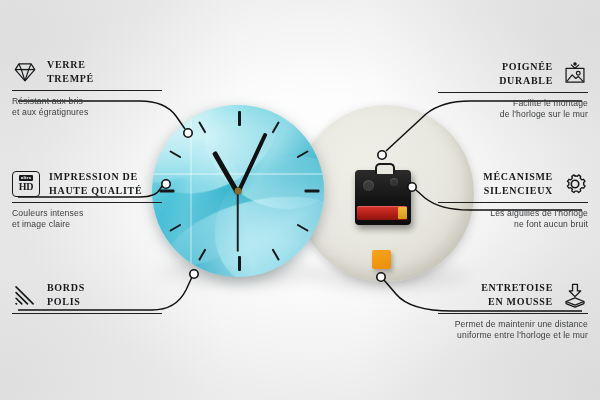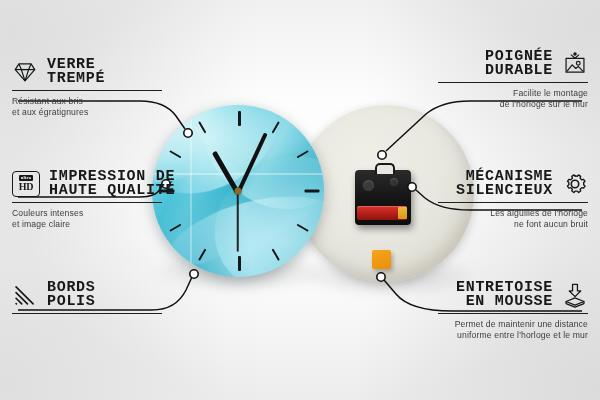--- a/index.html
+++ b/index.html
@@ -112,22 +112,22 @@
   
   #wires{position:absolute;left:0;top:0;width:600px;height:400px;}
 
   
   .feature{position:absolute;width:215px;}
   .feature.left{left:12px;text-align:left;}
   .feature.right{right:12px;text-align:right;}
   .f-head{display:flex;align-items:center;gap:9px;}
   .feature.right .f-head{justify-content:flex-end;}
   .f-title{
-    font-family:Liberation Mono, monospace;
-    font-weight:bold;font-size:15px;line-height:13.5px;
+    font-family:Liberation Serif, serif;
+    font-weight:bold;font-size:10px;line-height:13.5px;
     letter-spacing:.7px;color:#16181a;text-transform:uppercase;
   }
   .f-rule{height:1.4px;background:#1d1f21;margin:5px 0 5px 0;width:150px;}
   .feature.right .f-rule{margin-left:auto;}
   .f-desc{
     font-family:Liberation Sans, sans-serif;
     font-size:8.6px;line-height:11px;color:#3a3c3e;letter-spacing:.15px;
   }
   .f-icon{width:26px;height:26px;flex:0 0 26px;display:block;}
   .f-icon svg{display:block;width:26px;height:26px;}
@@ -273,21 +273,21 @@
           </svg>
       </span>
       <span class="f-title">
         <span>BORDS</span><br>
         <span>POLIS</span>
       </span>
     </div>
     <div class="f-rule"></div>
   </div>
 
-  <div class="feature right" style="top:50px;">
+  <div class="feature right" style="top:60px;">
     <div class="f-head">
       <span class="f-title">
         <span>POIGNÉE</span><br>
         <span>DURABLE</span>
       </span>
       <span class="f-icon">
         <svg viewBox="0 0 32 32">
             <g fill="none" stroke="#16181a" stroke-width="1.5" stroke-linejoin="round">
           <rect x="5" y="9" width="22" height="17"></rect>
           <path d="M16 9 L11 4.5"></path>

